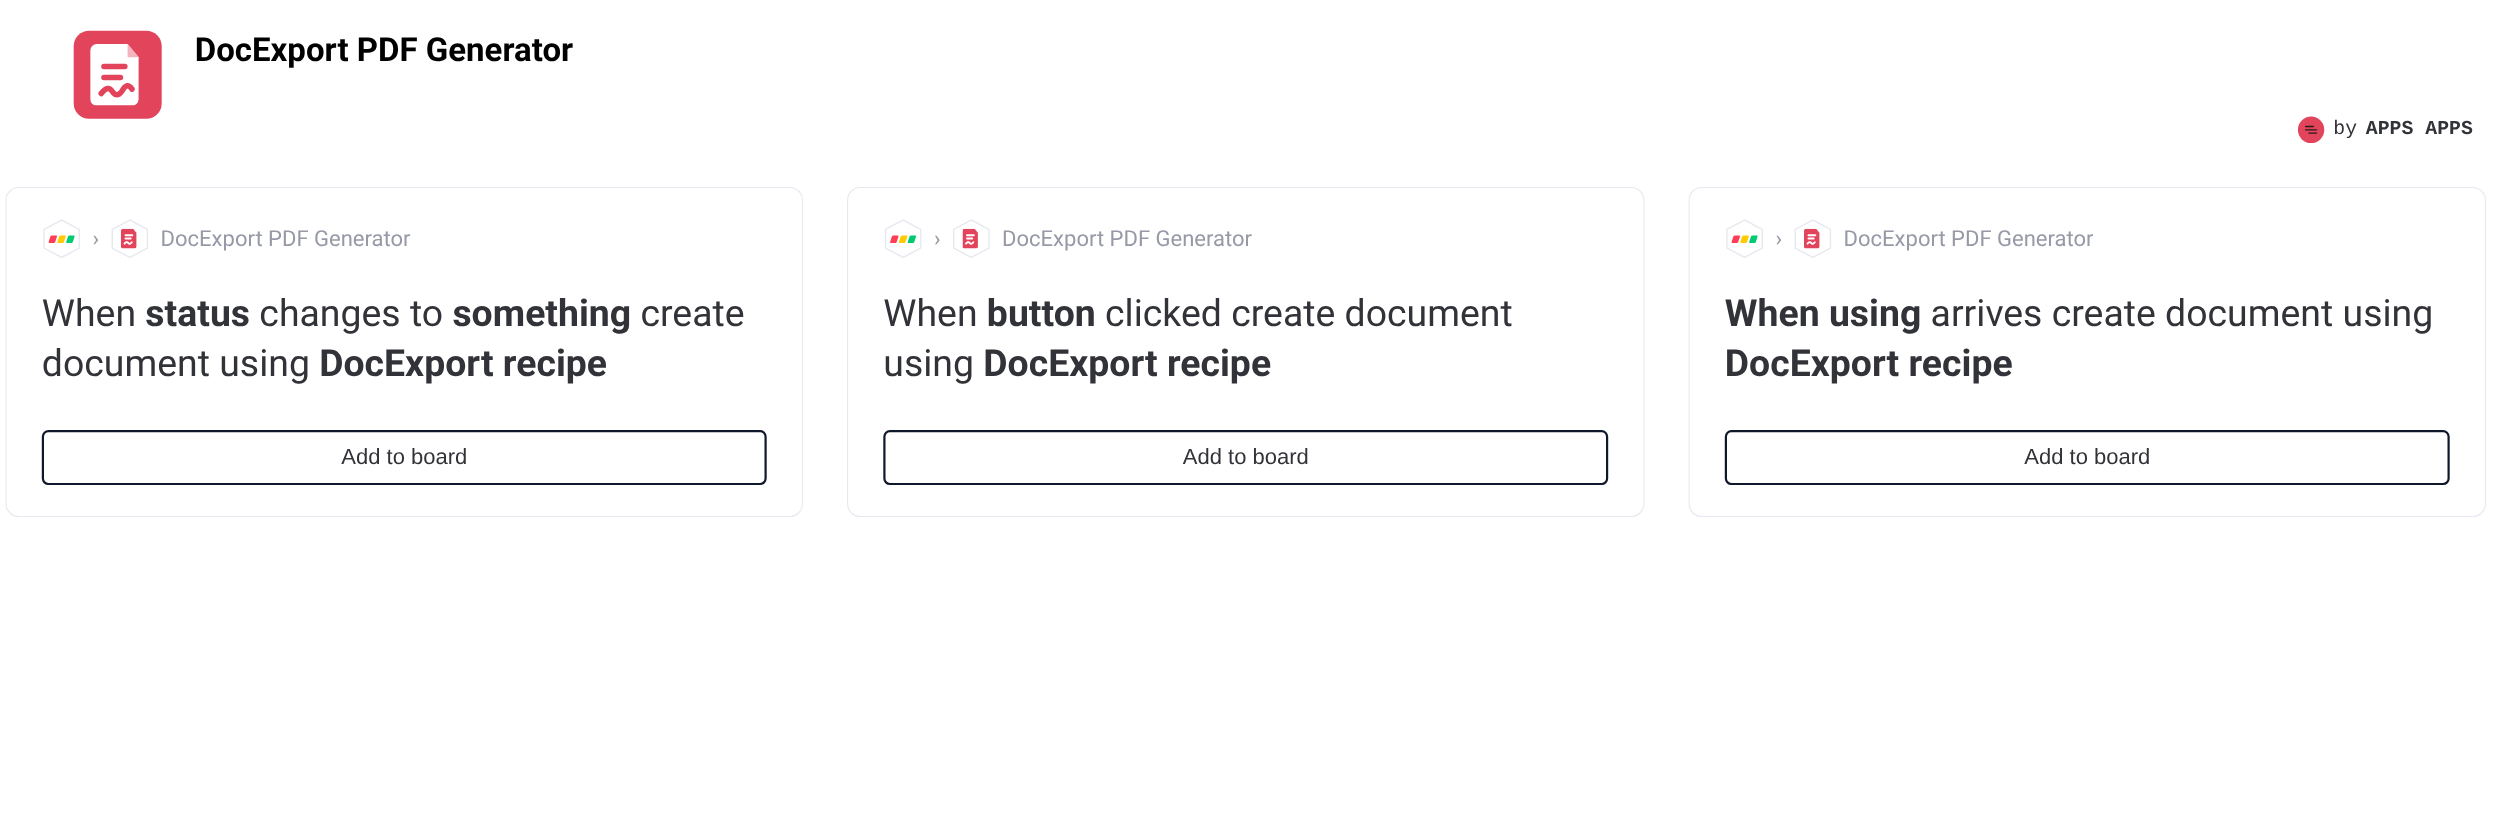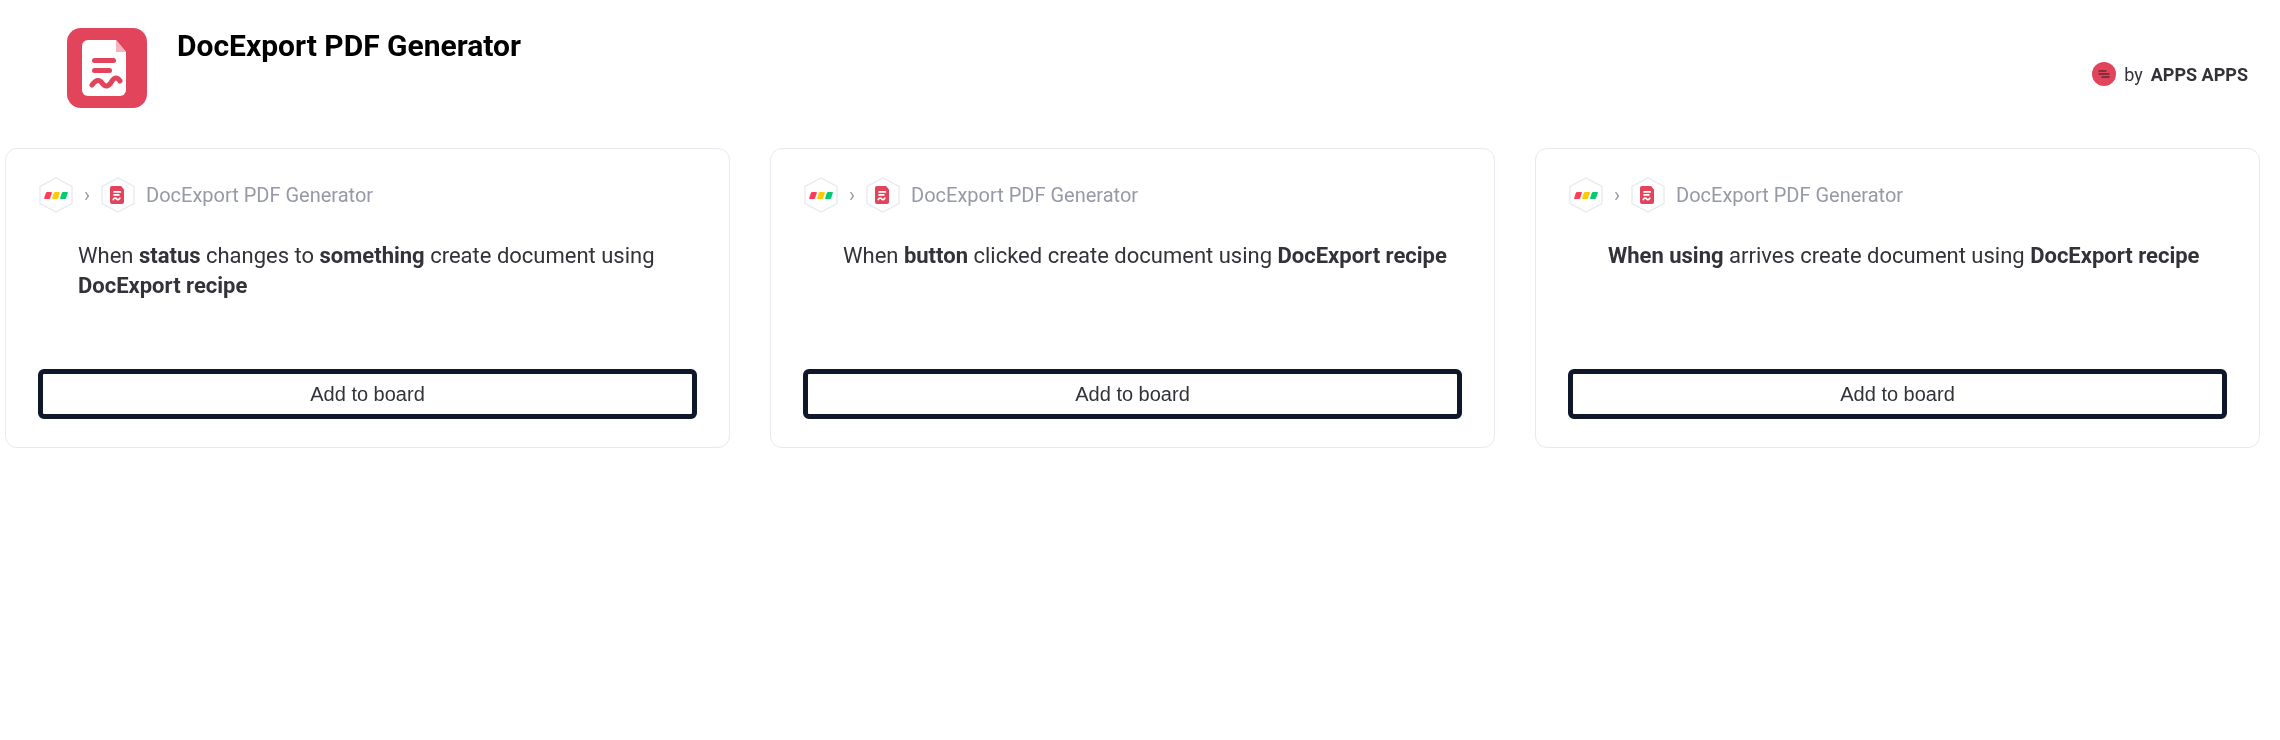--- a/index.html
+++ b/index.html
@@ -40,24 +40,25 @@
   .app-subtitle {
     margin-top: 12px;
     font-size: 22px;
     font-weight: 400;
     color: #000;
   }
   .vendor {
     display: flex;
     align-items: center;
     gap: 8px;
-    margin-top: 34px;
+    margin-top: 78px;
     font-size: 18px;
     font-weight: 700;
     color: #323338;
+    font-family: Liberation Mono, monospace;
   }
   .vendor .by { font-weight: 400; }
   .vendor-badge {
     width: 24px; height: 24px;
     border-radius: 50%;
     background: #e2445c;
     display: inline-flex; align-items: center; justify-content: center;
   }
   .vendor-badge svg { width: 14px; height: 14px; }
 
@@ -104,34 +105,33 @@
     color: #9699a6;
     font-size: 20px;
     line-height: 1;
   }
   .path-label {
     font-size: 20px;
     color: #9699a6;
   }
 
   .card-title {
-    font-size: 22px;
+    font-size: 34px;
     line-height: 1.35;
     color: #323338;
     font-weight: 400;
     flex-grow: 1;
-    margin-left: 40px;
   }
   .card-title b { font-weight: 700; }
 
   .add-btn {
     margin-top: 24px;
     width: 100%;
     height: 50px;
-    border: 5px solid #0f172a;
+    border: 2px solid #0f172a;
     background: #fff;
     border-radius: 6px;
     font-size: 20px;
     color: #323338;
     cursor: pointer;
   }
 
   
   .doc-icon svg { display:block; }
 </style>

